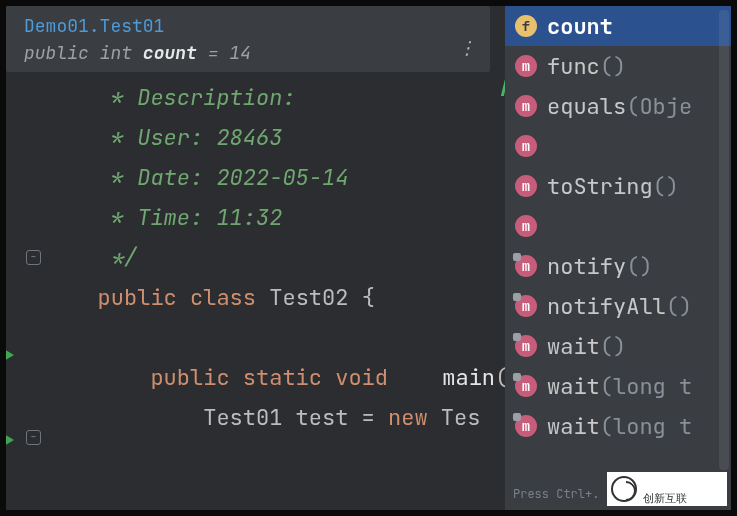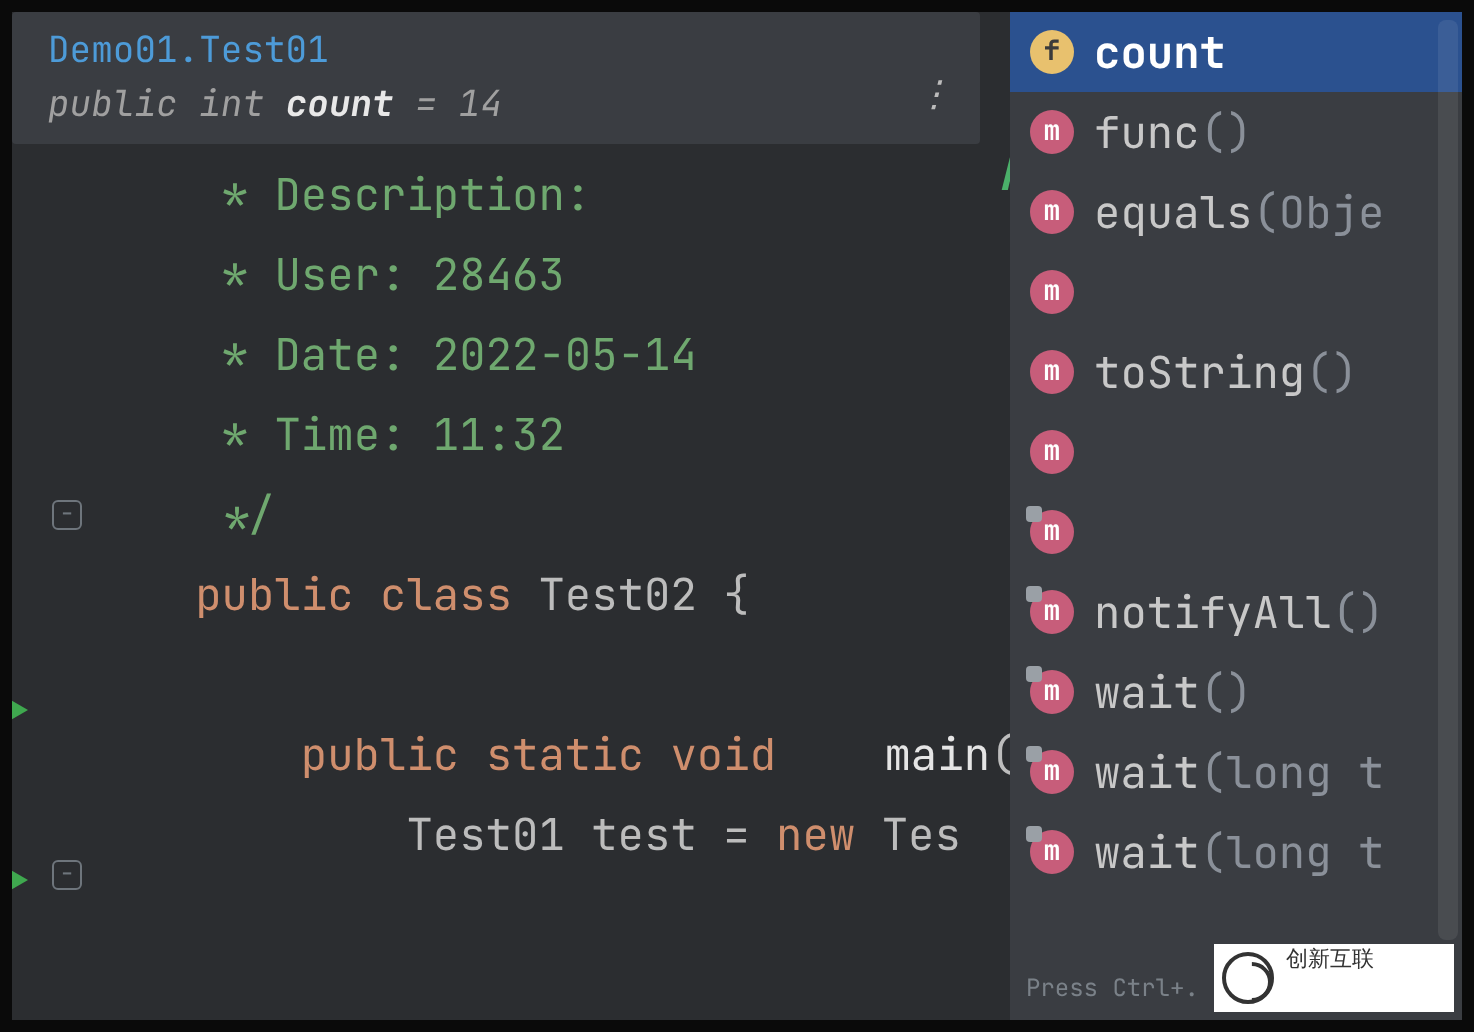--- a/index.html
+++ b/index.html
@@ -22,21 +22,21 @@
   .editor {
     position:absolute; left:6px; top:6px; right:6px; bottom:6px;
     background:#2b2d30; font-size:22px; line-height:40px; padding-top:72px;
     font-style:italic; overflow:hidden;
   }
   .gutter { position:absolute; left:0; top:72px; bottom:0; width:44px; }
   .gut-arrow { position:absolute; left:-4px; width:0; height:0; border-top:7px solid transparent; border-bottom:7px solid transparent; border-left:12px solid #3fa84f; }
   .fold { position:absolute; left:20px; color:#6e757c; font-size:13px; font-style:normal; border:1px solid #6e757c; border-radius:3px; width:15px; height:15px; line-height:11px; text-align:center; }
 
   .code { padding-left:52px; font-style:normal; white-space:pre; color:#bcbcbc; }
-  .code .comment { color:#6fa86f; }
+  .code .comment { color:#6fa86f; font-style:italic; }
   .code .kw { color:#cf8e6d; }
   .code .type { color:#bcbcbc; }
   .code .method { color:#e5e5e5;margin-left:41px; }
 
   
   .completion {
     position:absolute; right:6px; top:6px; width:226px; bottom:6px;
     background:#3a3d42; font-size:22px; color:#c8c8c8; z-index:6; overflow:hidden;
     font-style:normal;
   }
@@ -48,21 +48,21 @@
   .c-icon .corner { position:absolute; top:-2px; left:-2px; width:8px; height:8px; background:#9aa0a6; border-radius:2px; }
   .c-label { font-family:'JetBrains Mono',monospace; white-space:nowrap; }
   .c-label .paren { color:#8a9099; }
   .hint { position:absolute; bottom:8px; left:8px; font-size:12px; color:#7a8188; font-style:normal; }
   .completion .scrollbar { position:absolute; right:2px; top:4px; width:10px; height:460px; background:rgba(255,255,255,0.08); border-radius:4px; }
 
   
   .stray-a { position:absolute; left:500px; top:72px; color:#4bb06a; font-size:24px; font-weight:600; font-style:normal; z-index:4; }
 
   
-  .logo-wm { position:absolute; right:10px; bottom:10px; width:120px; height:34px; background:#fff; display:flex; align-items:flex-start; padding-left:36px; font-size:11px; color:#333; font-style:normal; z-index:8; }
+  .logo-wm { position:absolute; right:10px; bottom:10px; width:120px; height:34px; background:#fff; display:flex; align-items:flex-end; padding-left:36px; font-size:11px; color:#333; font-style:normal; z-index:8; }
   .logo-wm .ico { position:absolute; left:4px; top:4px; width:26px; height:26px; border:2px solid #333; border-radius:50%; }
   .logo-wm .ico::after { content:""; position:absolute; left:3px; top:3px; width:16px; height:16px; border:2px solid #333; border-left-color:transparent; border-bottom-color:transparent; transform:rotate(45deg); border-radius:50%; }
 </style>
 </head>
 <body>
 
 <div class="editor">
   <div class="gutter">
     <span class="fold" style="top:172px;">−</span>
     <span class="gut-arrow" style="top:270px;"></span>
@@ -109,20 +109,21 @@
     </div>
     <div class="c-item">
       <span class="c-icon method">m</span>
       <span class="c-label">toString<span class="paren">()</span></span>
     </div>
     <div class="c-item">
       <span class="c-icon method">m</span>
     </div>
     <div class="c-item">
       <span class="c-icon method">m<span class="corner"></span></span>
+      <span class="c-label">notify<span class="paren">()</span></span>
     </div>
     <div class="c-item">
       <span class="c-icon method">m<span class="corner"></span></span>
       <span class="c-label">notifyAll<span class="paren">()</span></span>
     </div>
     <div class="c-item">
       <span class="c-icon method">m<span class="corner"></span></span>
       <span class="c-label">wait<span class="paren">()</span></span>
     </div>
     <div class="c-item">

